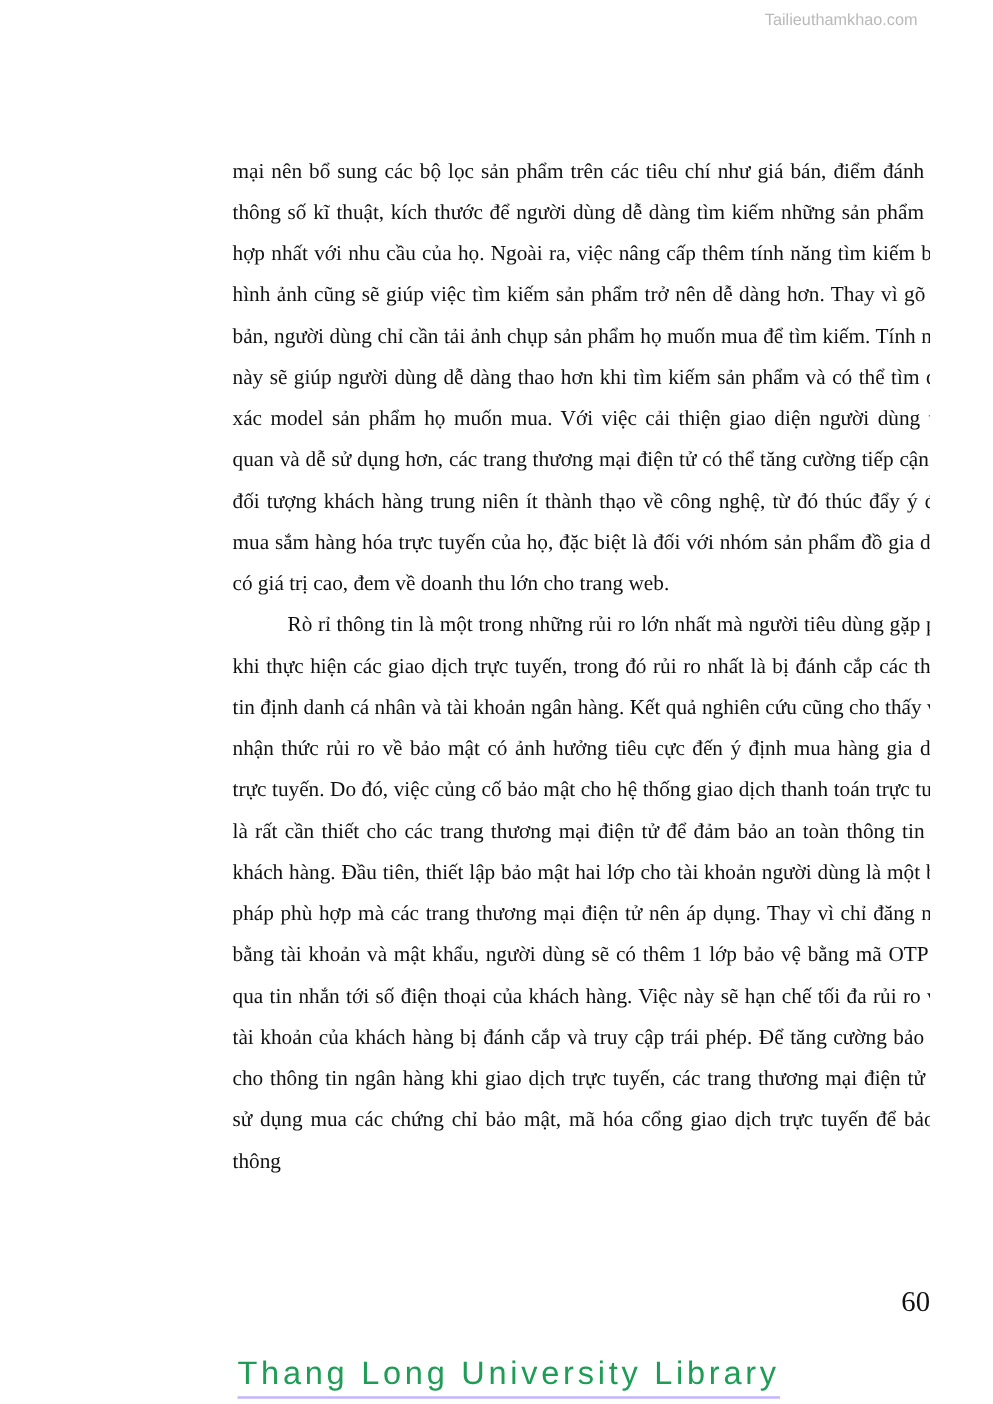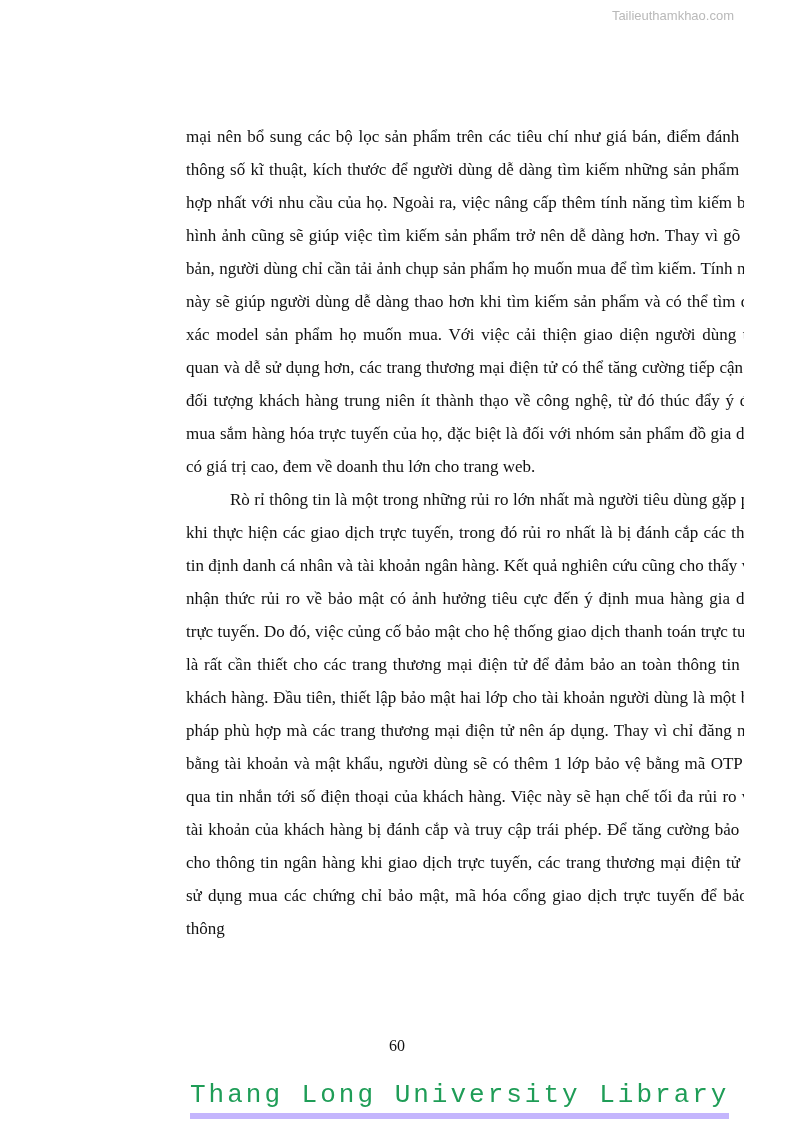--- a/index.html
+++ b/index.html
@@ -59,34 +59,34 @@
     margin-right: 10px;
     font-family: "DejaVu Sans", sans-serif;
     font-size: 15px;
   }
 
   .page-number {
     position: absolute;
     bottom: 68px;
     left: 0;
     width: 100%;
-    text-align: center;
-    font-size: 16px;
+    text-align: right;
+    font-size: 23px;
     color: #111111;
   }
 
   .footer {
     position: absolute;
     left: 140px;
     bottom: 4px;
-    font-family: Liberation Mono, monospace;
+    font-family: Liberation Sans, sans-serif;
     font-size: 26px;
     letter-spacing: 3px;
     color: #1f9d57;
-    border-bottom: 6px solid #c4b5fd;
+    border-bottom: 2px solid #c4b5fd;
     padding-bottom: 3px;
     white-space: nowrap;
     text-align: right;
   }
 </style>
 </head>
 <body>
 
 <div class="page">
 

